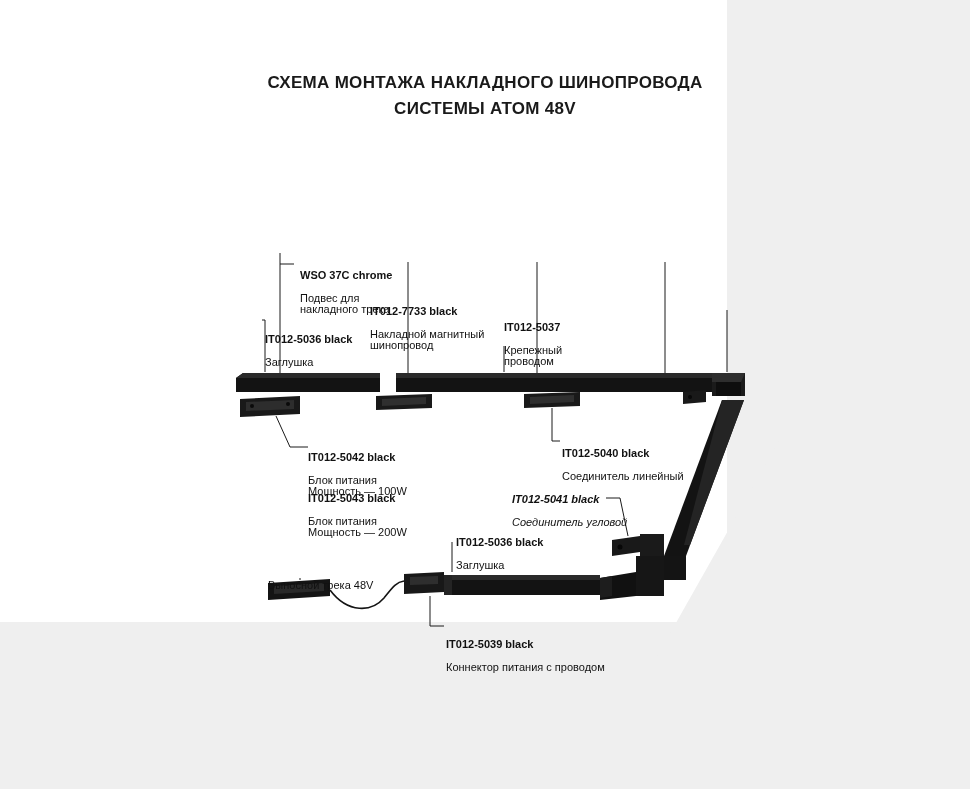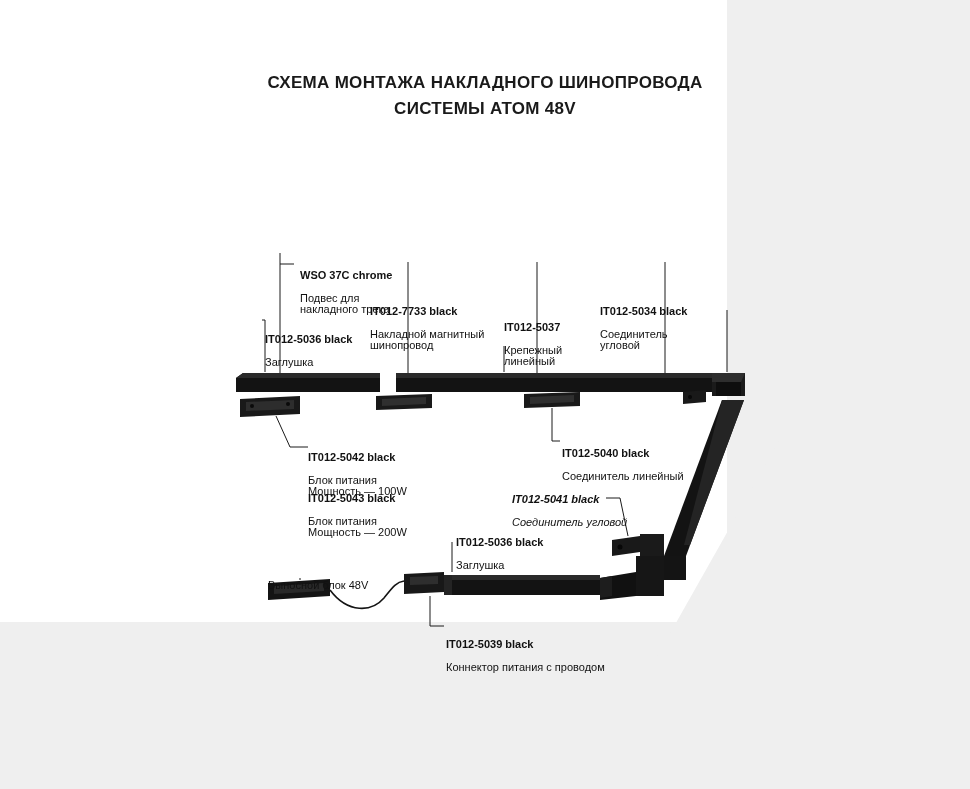--- a/index.html
+++ b/index.html
@@ -237,28 +237,23 @@
 
   <div class="lbl" style="left:370px; top:294px;">
     <span class="code">IT012-7733 black</span>
     <span class="desc">Накладной магнитный
 шинопровод</span>
   </div>
 
   <div class="lbl" style="left:504px; top:310px;">
     <span class="code">IT012-5037</span>
     <span class="desc">Крепежный
-линейный</span>
-  </div>
-
-  <div class="lbl" style="left:600px; top:294px;">
-    <span class="code">IT012-5034 black</span>
-    <span class="desc">Соединитель
-угловой</span>
-  </div>
+проводом</span>
+  </div>
+
 
   <div class="lbl" style="left:308px; top:440px;">
     <span class="code">IT012-5042 black</span>
     <span class="desc">Блок питания
 Мощность — 100W</span>
   </div>
 
   <div class="lbl" style="left:308px; top:481px;">
     <span class="code">IT012-5043 black</span>
     <span class="desc">Блок питания
@@ -274,21 +269,21 @@
     <span class="code">IT012-5041 black</span>
     <span class="desc">Соединитель  угловой</span>
   </div>
 
   <div class="lbl" style="left:456px; top:525px;">
     <span class="code">IT012-5036 black</span>
     <span class="desc">Заглушка</span>
   </div>
 
   <div class="lbl" style="left:268px; top:568px;">
-    <span class="desc">Выносной блок 48V</span>
+    <span class="desc">Выносной трека 48V</span>
   </div>
 
   <div class="lbl" style="left:446px; top:627px;">
     <span class="code">IT012-5039 black</span>
     <span class="desc">Коннектор питания с проводом</span>
   </div>
 
 </div>
 
 </body></html>

